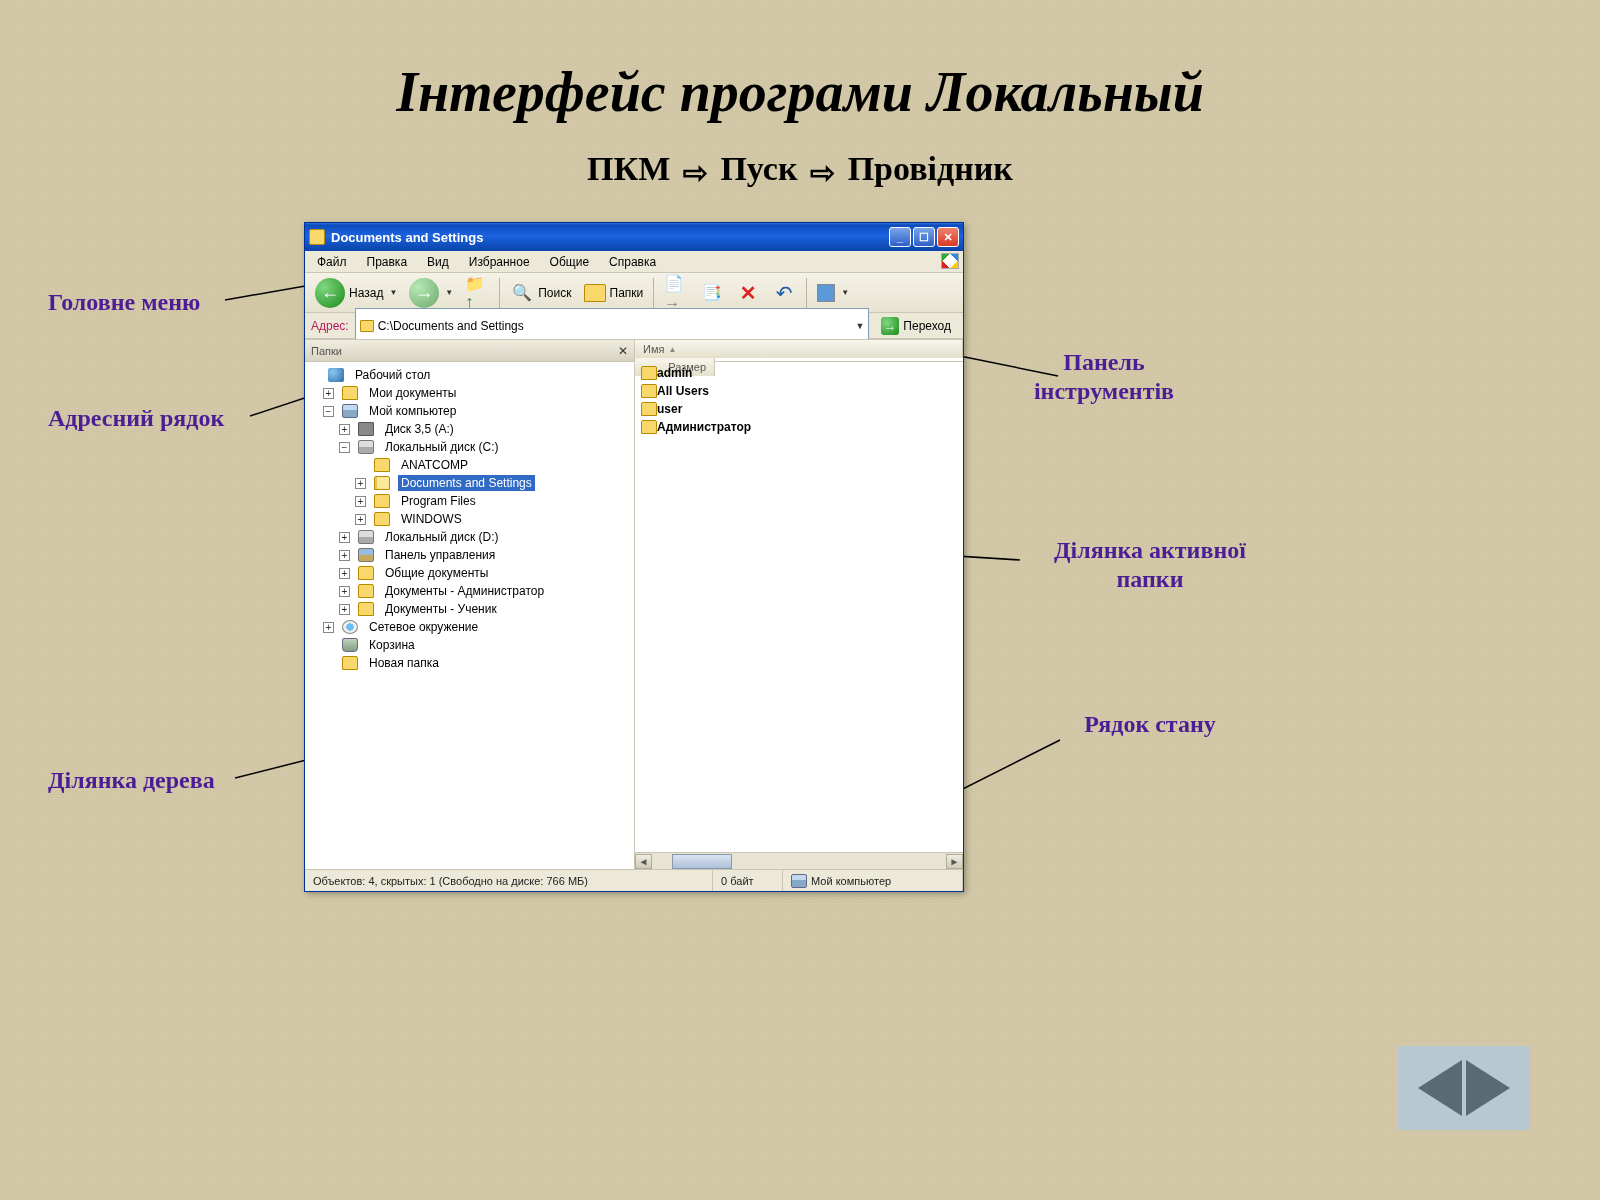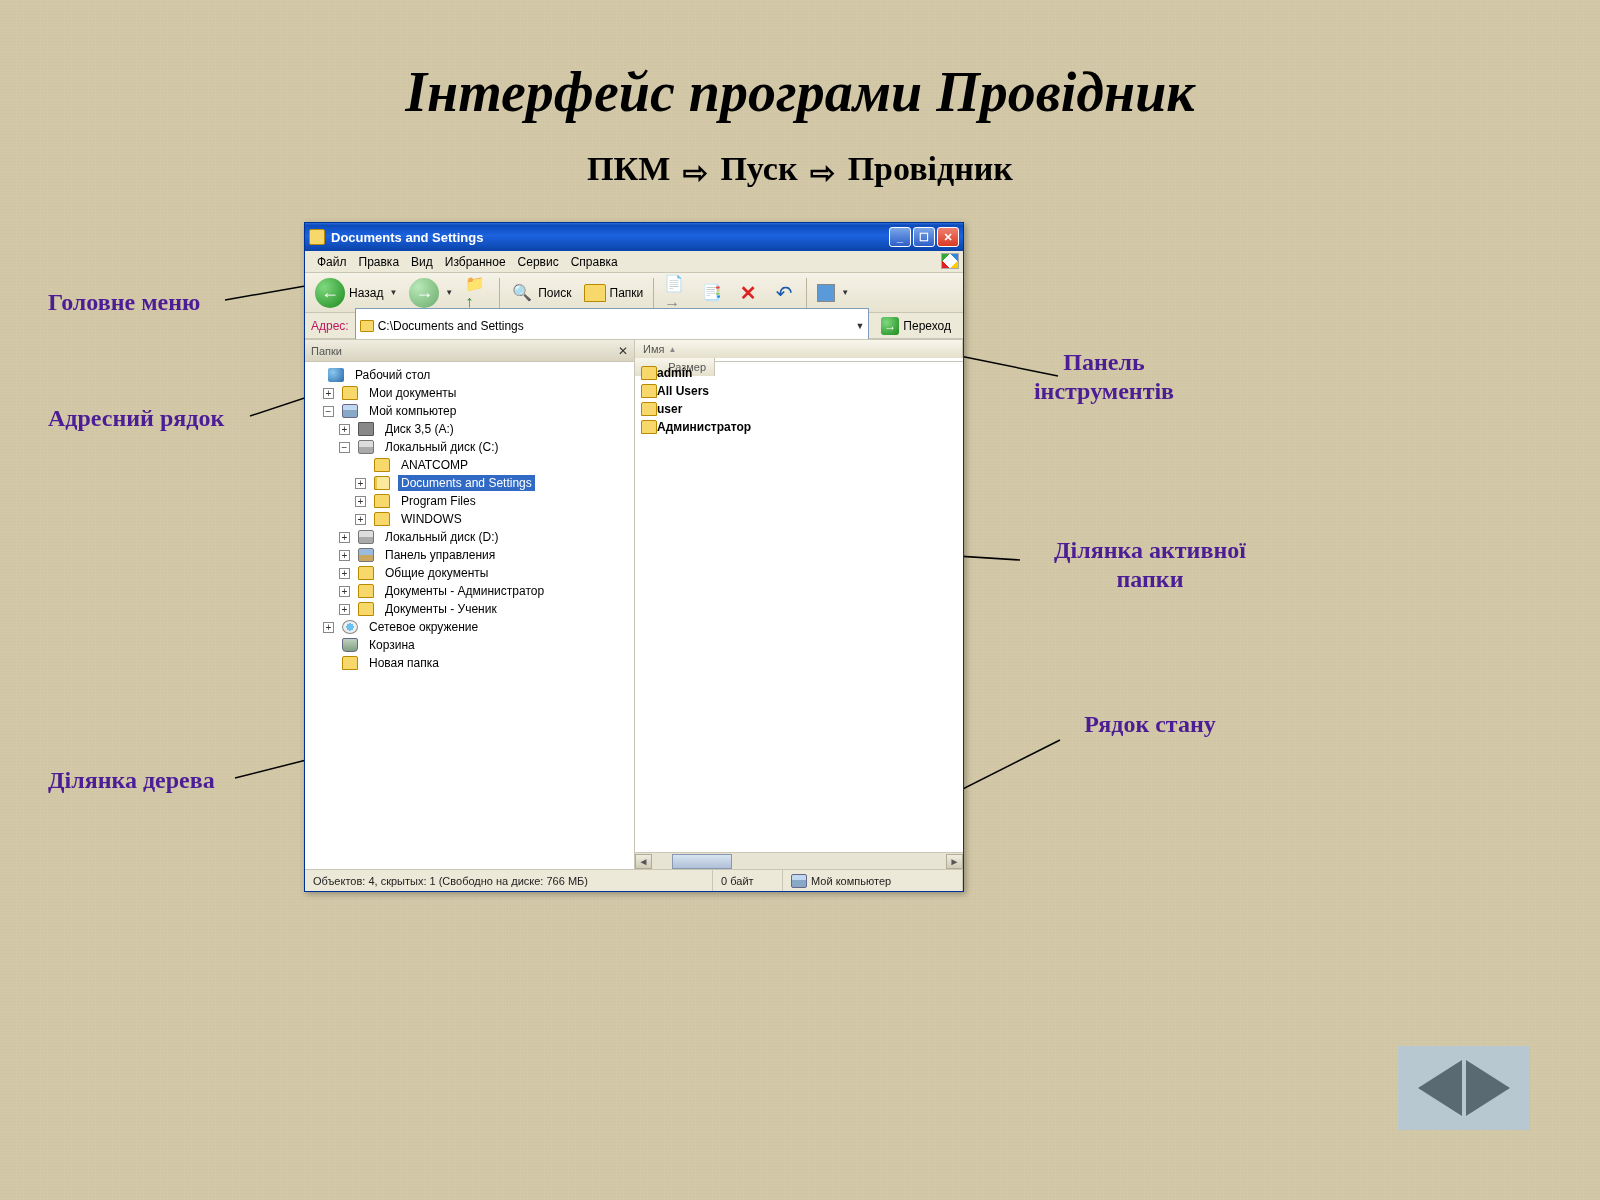--- a/index.html
+++ b/index.html
@@ -91,21 +91,21 @@
     text-align: center;
     line-height: 18px;
     font-size: 11px;
   }
   .title-btn.close { background: linear-gradient(to bottom, #f08070, #d83a24); }
   .menubar {
     height: 22px;
     background: #ece9d8;
     display: flex;
     align-items: center;
-    gap: 0;
+    gap: 8px;
     padding: 0 6px;
     border-bottom: 1px solid #cac6b6;
     position: relative;
   }
   .menubar span { padding: 2px 6px; cursor: default; }
   .win-flag {
     position: absolute;
     right: 4px; top: 2px;
     width: 18px; height: 16px;
     background:
@@ -328,21 +328,21 @@
     border-top:28px solid transparent;
     border-bottom:28px solid transparent;
   }
   .navarrow.left { border-right:44px solid #5a6a72; }
   .navarrow.right { border-left:44px solid #5a6a72; }
   svg.connector { position:absolute; top:0; left:0; width:1600px; height:1200px; pointer-events:none; }
 </style>
 </head>
 <body>
 
-<div class="slide-title">Інтерфейс програми Провідник</div>
+<div class="slide-title">Інтерфейс програми Локальный</div>
 <div class="slide-sub">
   <span>ПКМ</span>
   <span class="arrow-glyph">⇨</span>
   <span>Пуск</span>
   <span class="arrow-glyph">⇨</span>
   <span>Провідник</span>
 </div>
 
 <div class="label" style="left:48px; top:288px;">Головне меню</div>
 <div class="label" style="left:48px; top:404px;">Адресний рядок</div>
@@ -370,21 +370,21 @@
       <div class="title-btn">☐</div>
       <div class="title-btn close">✕</div>
     </div>
   </div>
 
   <div class="menubar">
     <span>Файл</span>
     <span>Правка</span>
     <span>Вид</span>
     <span>Избранное</span>
-    <span>Сервис</span>
+    <span>Общие</span>
     <span>Справка</span>
     <div class="win-flag"></div>
   </div>
 
   <div class="toolbar">
     <div class="tbtn">
       <span class="bigicon back">←</span>
       <span>Назад</span>
       <span class="dropdown-tri">▼</span>
     </div>

